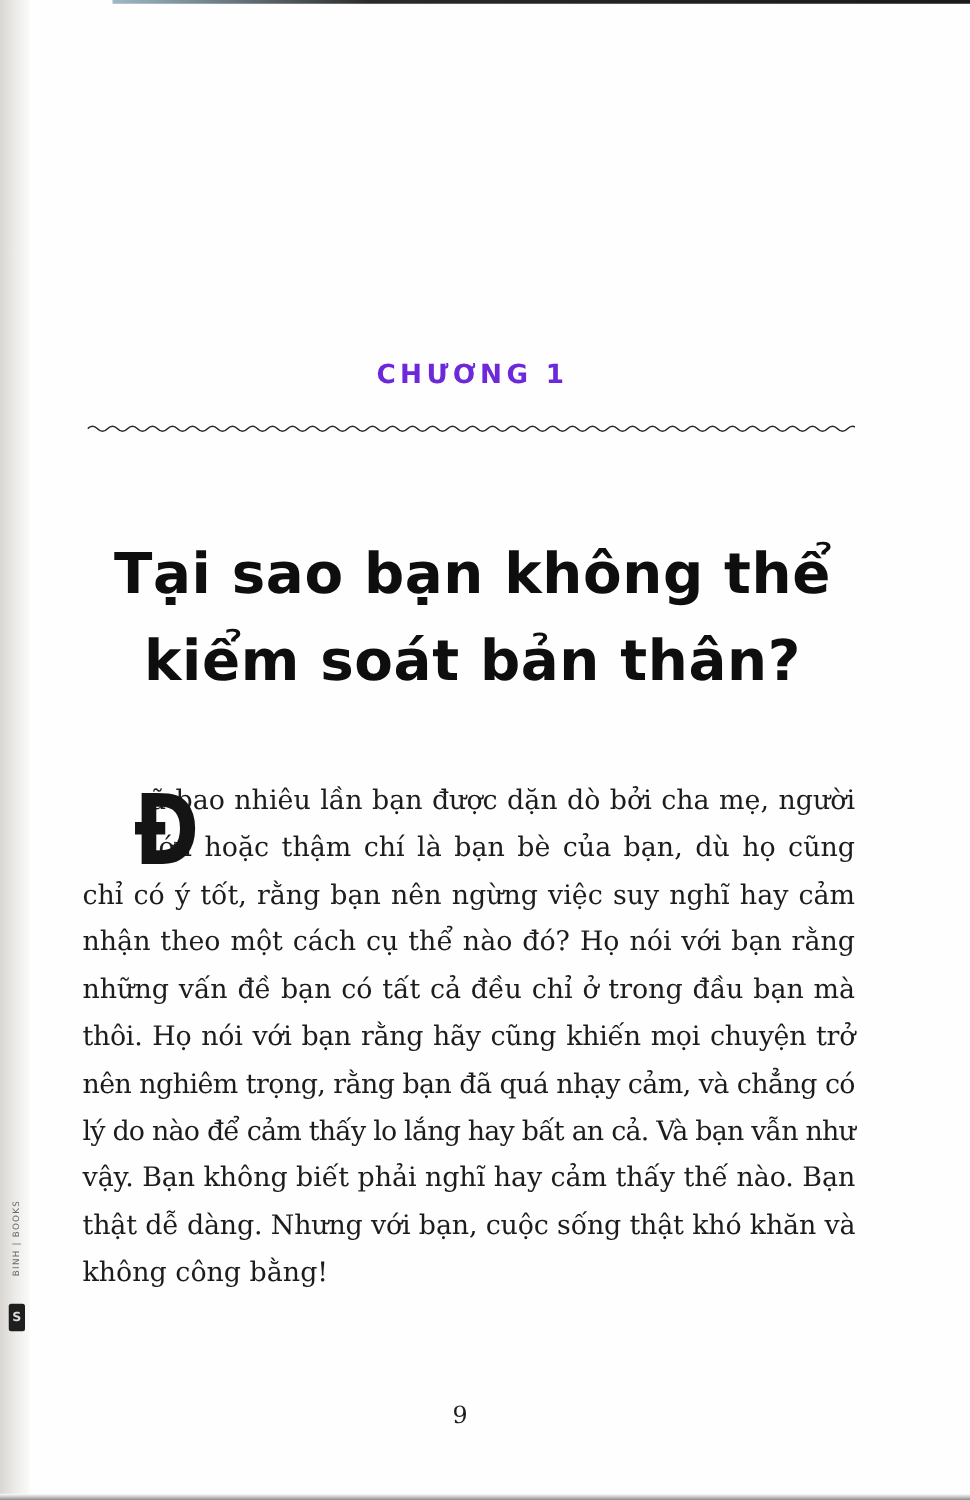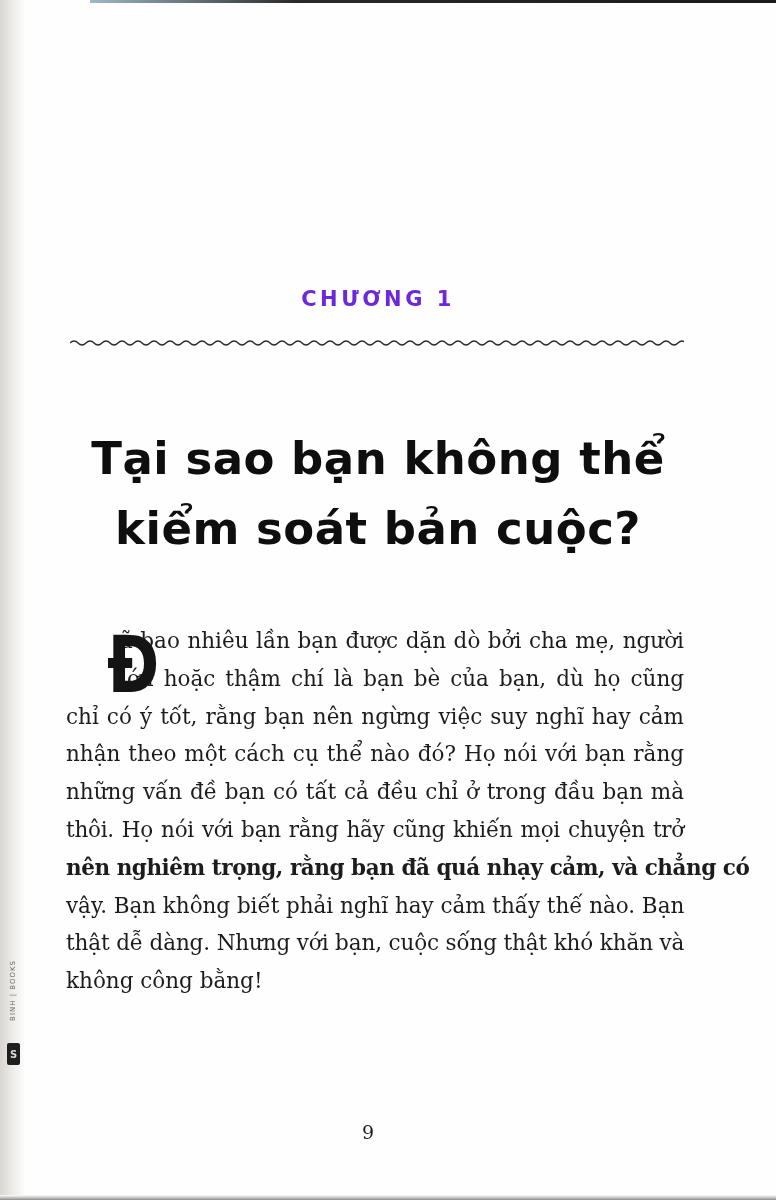--- a/index.html
+++ b/index.html
@@ -168,32 +168,33 @@
   <div class="spine-logo">S</div>
 
   <div class="chapter-label">CHƯƠNG 1</div>
 
   <svg class="wavy-rule" viewBox="0 0 614 12" preserveAspectRatio="none">
     <path d="M0 6 q4 -4 8 0 t8 0 t8 0 t8 0 t8 0 t8 0 t8 0 t8 0 t8 0 t8 0 t8 0 t8 0 t8 0 t8 0 t8 0 t8 0 t8 0 t8 0 t8 0 t8 0 t8 0 t8 0 t8 0 t8 0 t8 0 t8 0 t8 0 t8 0 t8 0 t8 0 t8 0 t8 0 t8 0 t8 0 t8 0 t8 0 t8 0 t8 0 t8 0 t8 0 t8 0 t8 0 t8 0 t8 0 t8 0 t8 0 t8 0 t8 0 t8 0 t8 0 t8 0 t8 0 t8 0 t8 0 t8 0 t8 0 t8 0 t8 0 t8 0 t8 0 t8 0 t8 0 t8 0 t8 0 t8 0 t8 0 t8 0 t8 0 t8 0 t8 0 t8 0 t8 0 t8 0 t8 0 t8 0 t8 0 t8 0 t8 0 t8 0 t8 0 t8 0 t8 0 t8 0 t8 0 t8 0" fill="none" stroke="#2a2a2a" stroke-width="1.3"></path>
   </svg>
 
   <h1 class="chapter-title" style="margin:0;">
     <span>Tại sao bạn không thể</span>
-    <span>kiểm soát bản cuộc?</span>
+    <span>kiểm soát bản thân?</span>
   </h1>
 
   <div class="body-text">
     <span class="drop-cap">Đ</span>
     <span class="body-line indented">ã bao nhiêu lần bạn được dặn dò bởi cha mẹ, người</span>
     <span class="body-line indented">lớn hoặc thậm chí là bạn bè của bạn, dù họ cũng</span>
     <span class="body-line">chỉ có ý tốt, rằng bạn nên ngừng việc suy nghĩ hay cảm</span>
     <span class="body-line">nhận theo một cách cụ thể nào đó? Họ nói với bạn rằng</span>
     <span class="body-line">những vấn đề bạn có tất cả đều chỉ ở trong đầu bạn mà</span>
     <span class="body-line" style="letter-spacing: -0.25px;">thôi. Họ nói với bạn rằng hãy cũng khiến mọi chuyện trở</span>
-    <span class="body-line" style="letter-spacing: -0.45px; font-weight: bold;">nên nghiêm trọng, rằng bạn đã quá nhạy cảm, và chẳng có</span>
+    <span class="body-line" style="letter-spacing: -0.45px;">nên nghiêm trọng, rằng bạn đã quá nhạy cảm, và chẳng có</span>
+    <span class="body-line" style="letter-spacing: -0.63px;">lý do nào để cảm thấy lo lắng hay bất an cả. Và bạn vẫn như</span>
     <span class="body-line" style="letter-spacing: -0.04px;">vậy. Bạn không biết phải nghĩ hay cảm thấy thế nào. Bạn</span>
     <span class="body-line" style="letter-spacing: -0.13px;">thật dễ dàng. Nhưng với bạn, cuộc sống thật khó khăn và</span>
     <span class="body-line last">không công bằng!</span>
   </div>
 
   <div class="page-number">9</div>
 
   <div class="bottom-edge"></div>
 </div>
 

